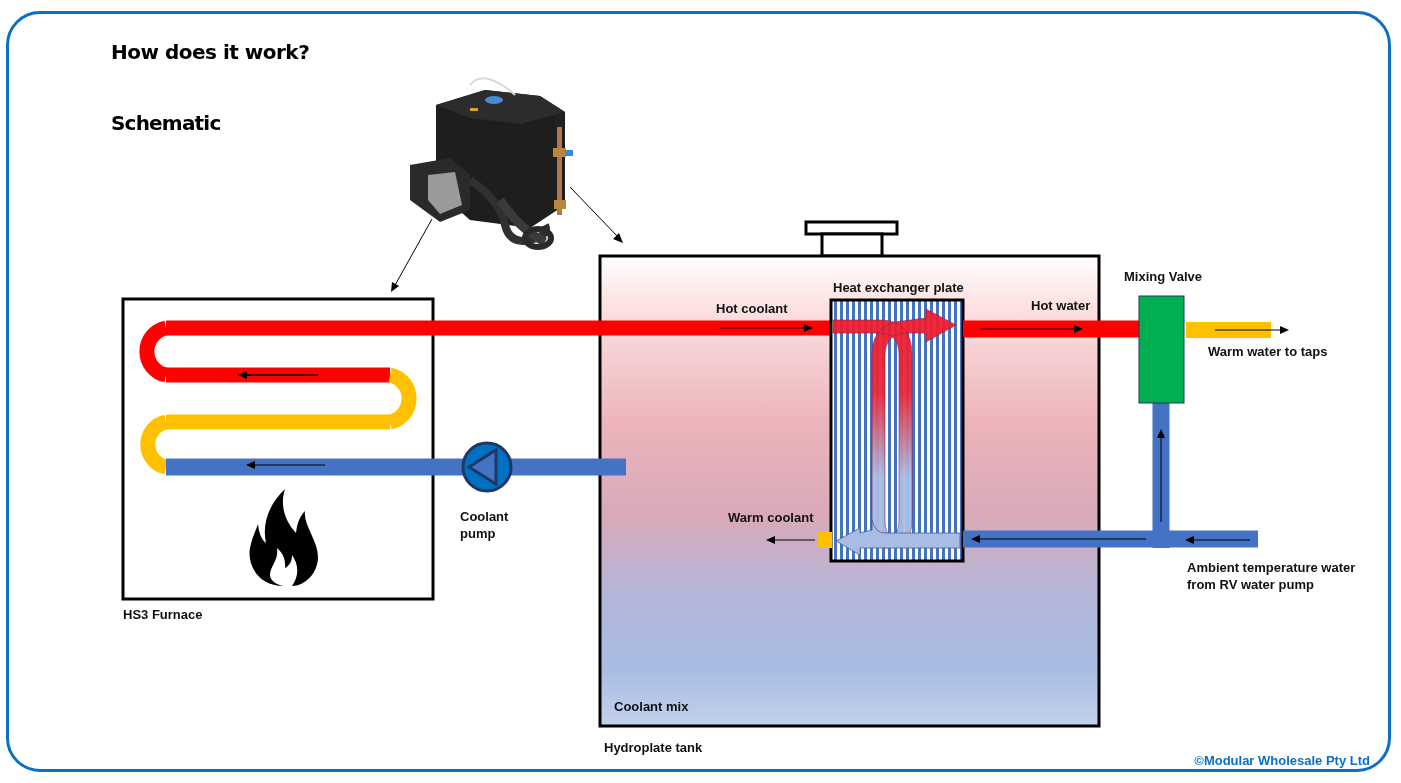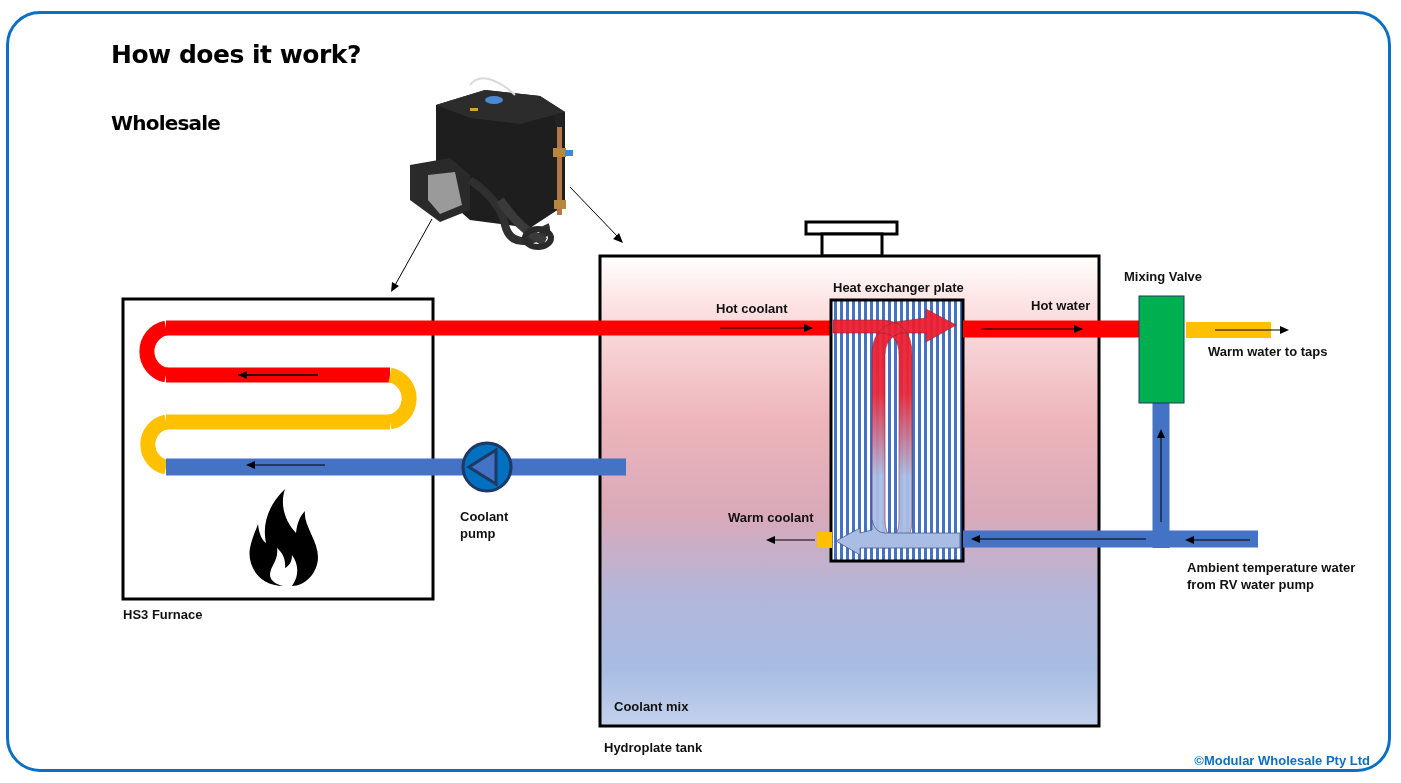--- a/index.html
+++ b/index.html
@@ -1,29 +1,29 @@
 <!DOCTYPE html>
 <html><head>
 <meta charset="utf-8">
 <style>
   html, body { margin:0; padding:0; background:#ffffff; }
   body { width:1401px; height:783px; position:relative; overflow:hidden; font-family:"Liberation Sans", sans-serif; }
   .frame { position:absolute; left:6px; top:11px; width:1385px; height:761px; border:3px solid #0b70c4; border-radius:34px; box-sizing:border-box; }
-  .title { position:absolute; left:111px; top:40px; font-size:25px; font-weight:bold; color:#000; letter-spacing:-0.5px; font-family:"DejaVu Sans", sans-serif; }
+  .title { position:absolute; left:111px; top:40px; font-size:20px; font-weight:bold; color:#000; letter-spacing:-0.5px; font-family:"DejaVu Sans", sans-serif; }
   .subtitle { position:absolute; left:111px; top:111px; font-size:20px; font-weight:bold; color:#000; letter-spacing:-0.8px; font-family:"DejaVu Sans", sans-serif; }
   svg.diagram { position:absolute; left:0; top:0; }
   .lbl { font-family:"Liberation Sans", sans-serif; font-size:13px; font-weight:bold; fill:#111; }
   .copyright { font-family:"Liberation Sans", sans-serif; font-size:13px; font-weight:bold; fill:#0b70c4; }
 </style>
 </head>
 <body>
 
 <div class="frame"></div>
 <div class="title">How does it work?</div>
-<div class="subtitle">Wholesale</div>
+<div class="subtitle">Schematic</div>
 
 <svg class="diagram" width="1401" height="783" viewBox="0 0 1401 783">
   <defs>
     <linearGradient id="tankGrad" x1="0" y1="0" x2="0" y2="1">
       <stop offset="0" stop-color="#ffffff"></stop>
       <stop offset="0.1" stop-color="#fde3e4"></stop>
       <stop offset="0.35" stop-color="#edb5bb"></stop>
       <stop offset="0.55" stop-color="#d9a9b9"></stop>
       <stop offset="0.72" stop-color="#b3b6d9"></stop>
       <stop offset="0.88" stop-color="#a8bce3"></stop>

